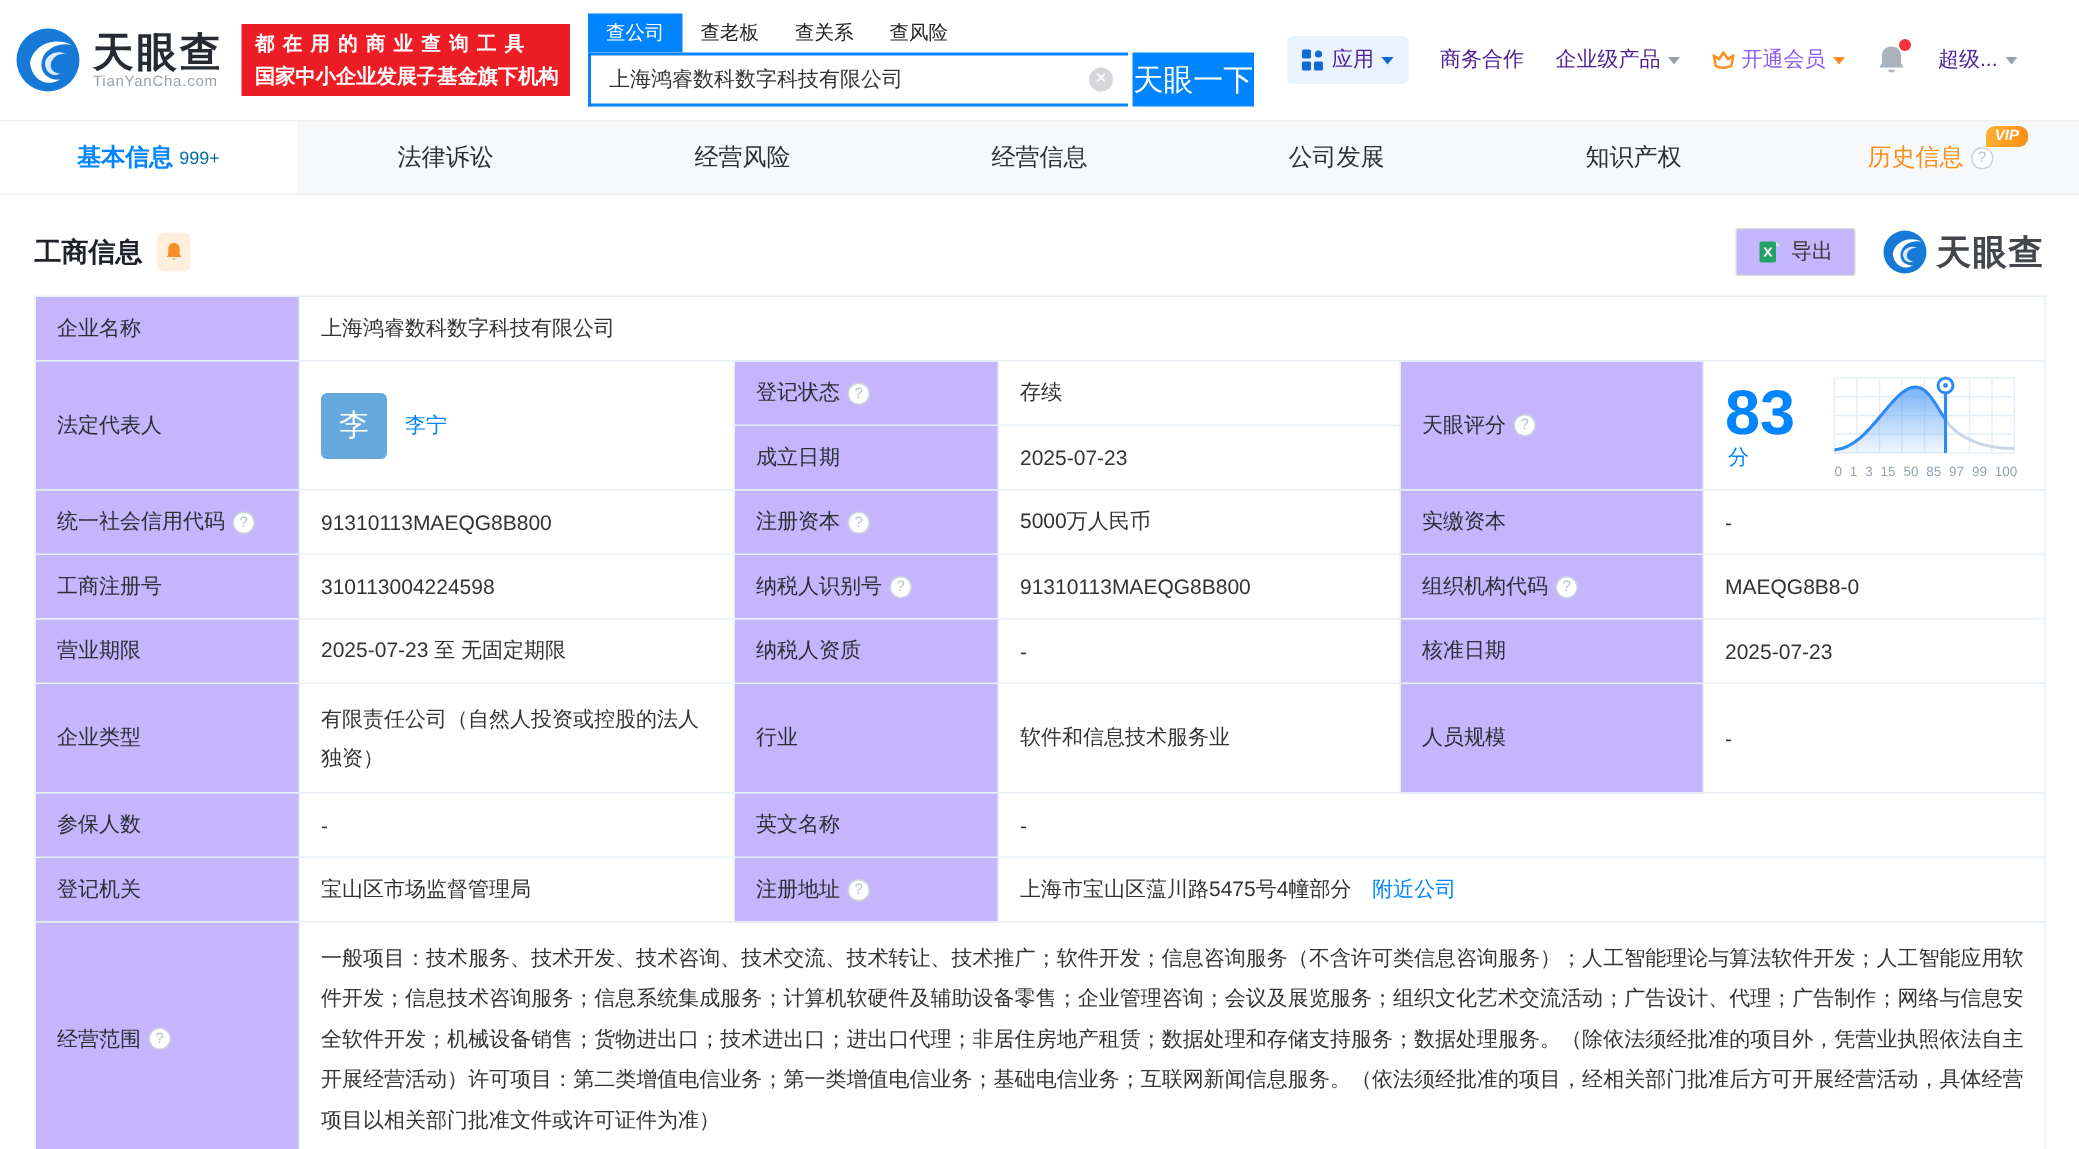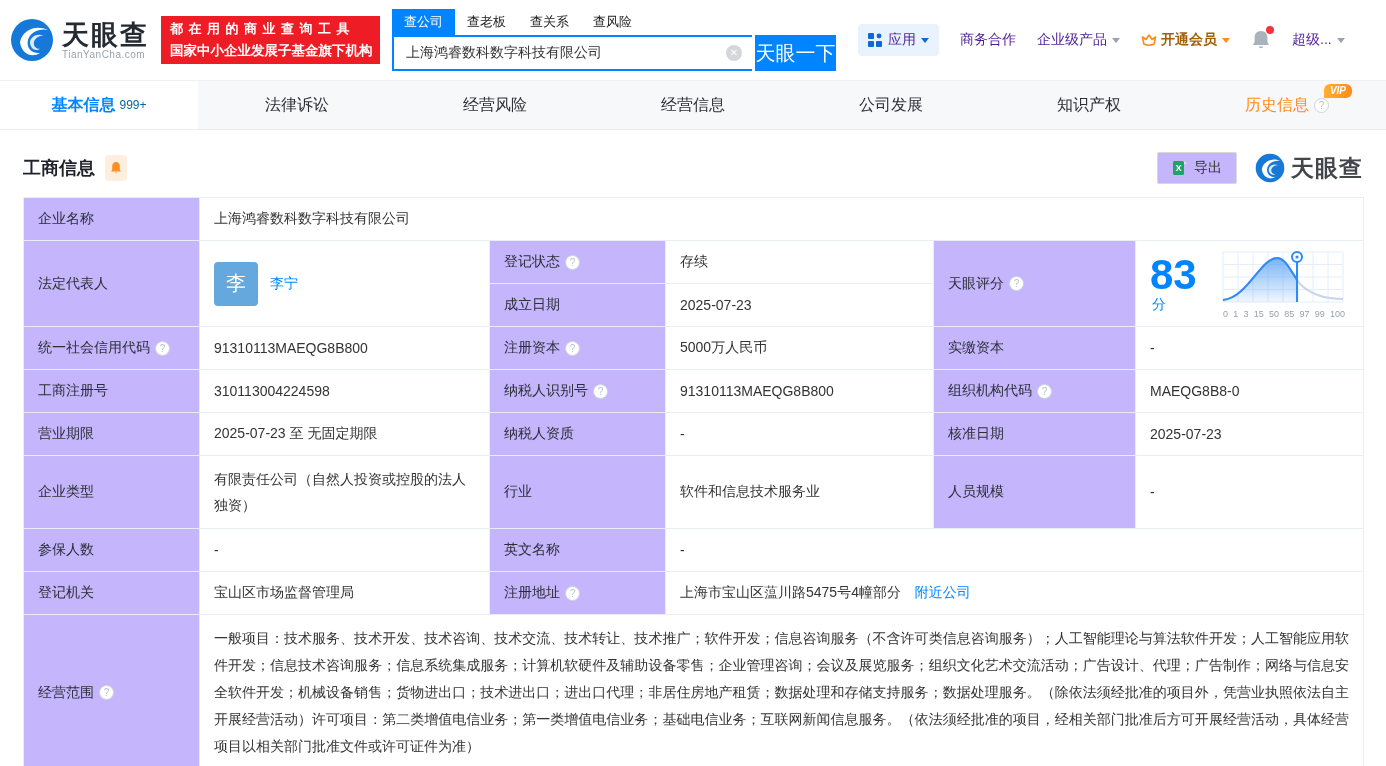--- a/index.html
+++ b/index.html
@@ -30,21 +30,21 @@
     cursor:pointer; margin-left:3px; font-family:inherit; }
   .top-nav { display:flex; align-items:center; margin-left:22px; gap:21px; white-space:nowrap; }
   .nav-item { font-size:14px; color:#4c1d95; display:flex; align-items:center; cursor:pointer; }
   .apps-chip { background:#e9f3fd; border-radius:4px; padding:7px 10px; }
   .grid-icon { display:inline-grid; grid-template-columns:6px 6px; grid-template-rows:6px 6px; gap:2px; margin-right:6px; }
   .grid-icon i { background:#0f68d3; border-radius:1px; }
   .grid-icon i:nth-child(2){ border-radius:50%; transform:scale(.8); }
   .caret { width:0; height:0; border-left:4px solid transparent; border-right:4px solid transparent;
     border-top:5px solid #9aa3ab; margin-left:5px; display:inline-block; }
   .caret.blue{ border-top-color:#0f68d3; } .caret.orange{ border-top-color:#ff8b19; }
-  .vip-link { color:#a16207; font-weight:bold; }
+  .vip-link { color:#8b5cf6; font-weight:normal; }
   .crown-icon { margin-right:4px; display:inline-flex; }
   .bell-wrap { position:relative; cursor:pointer; display:flex; }
   .red-dot { position:absolute; top:-3px; right:-3px; width:8px; height:8px; border-radius:50%; background:#f4333c; }
   
   .tabbar { height:50px; background:#f7f8fa; border-top:1px solid #f0f0f0; border-bottom:1px solid #ececec; display:flex; }
   .tab { width:198px; display:flex; align-items:center; justify-content:center; font-size:16px; color:#2b2f36; cursor:pointer; position:relative; }
   .tab.active { background:#fff; color:#0084ff; font-weight:bold; }
   .tab .badge { font-size:12px; color:#0369a1; margin-left:4px; font-weight:normal; }
   .tab.vip-tab { color:#ff8b19; }
   .vip-badge { position:absolute; top:3px; right:34px; background:linear-gradient(90deg,#ffb02e,#ff8b19);

